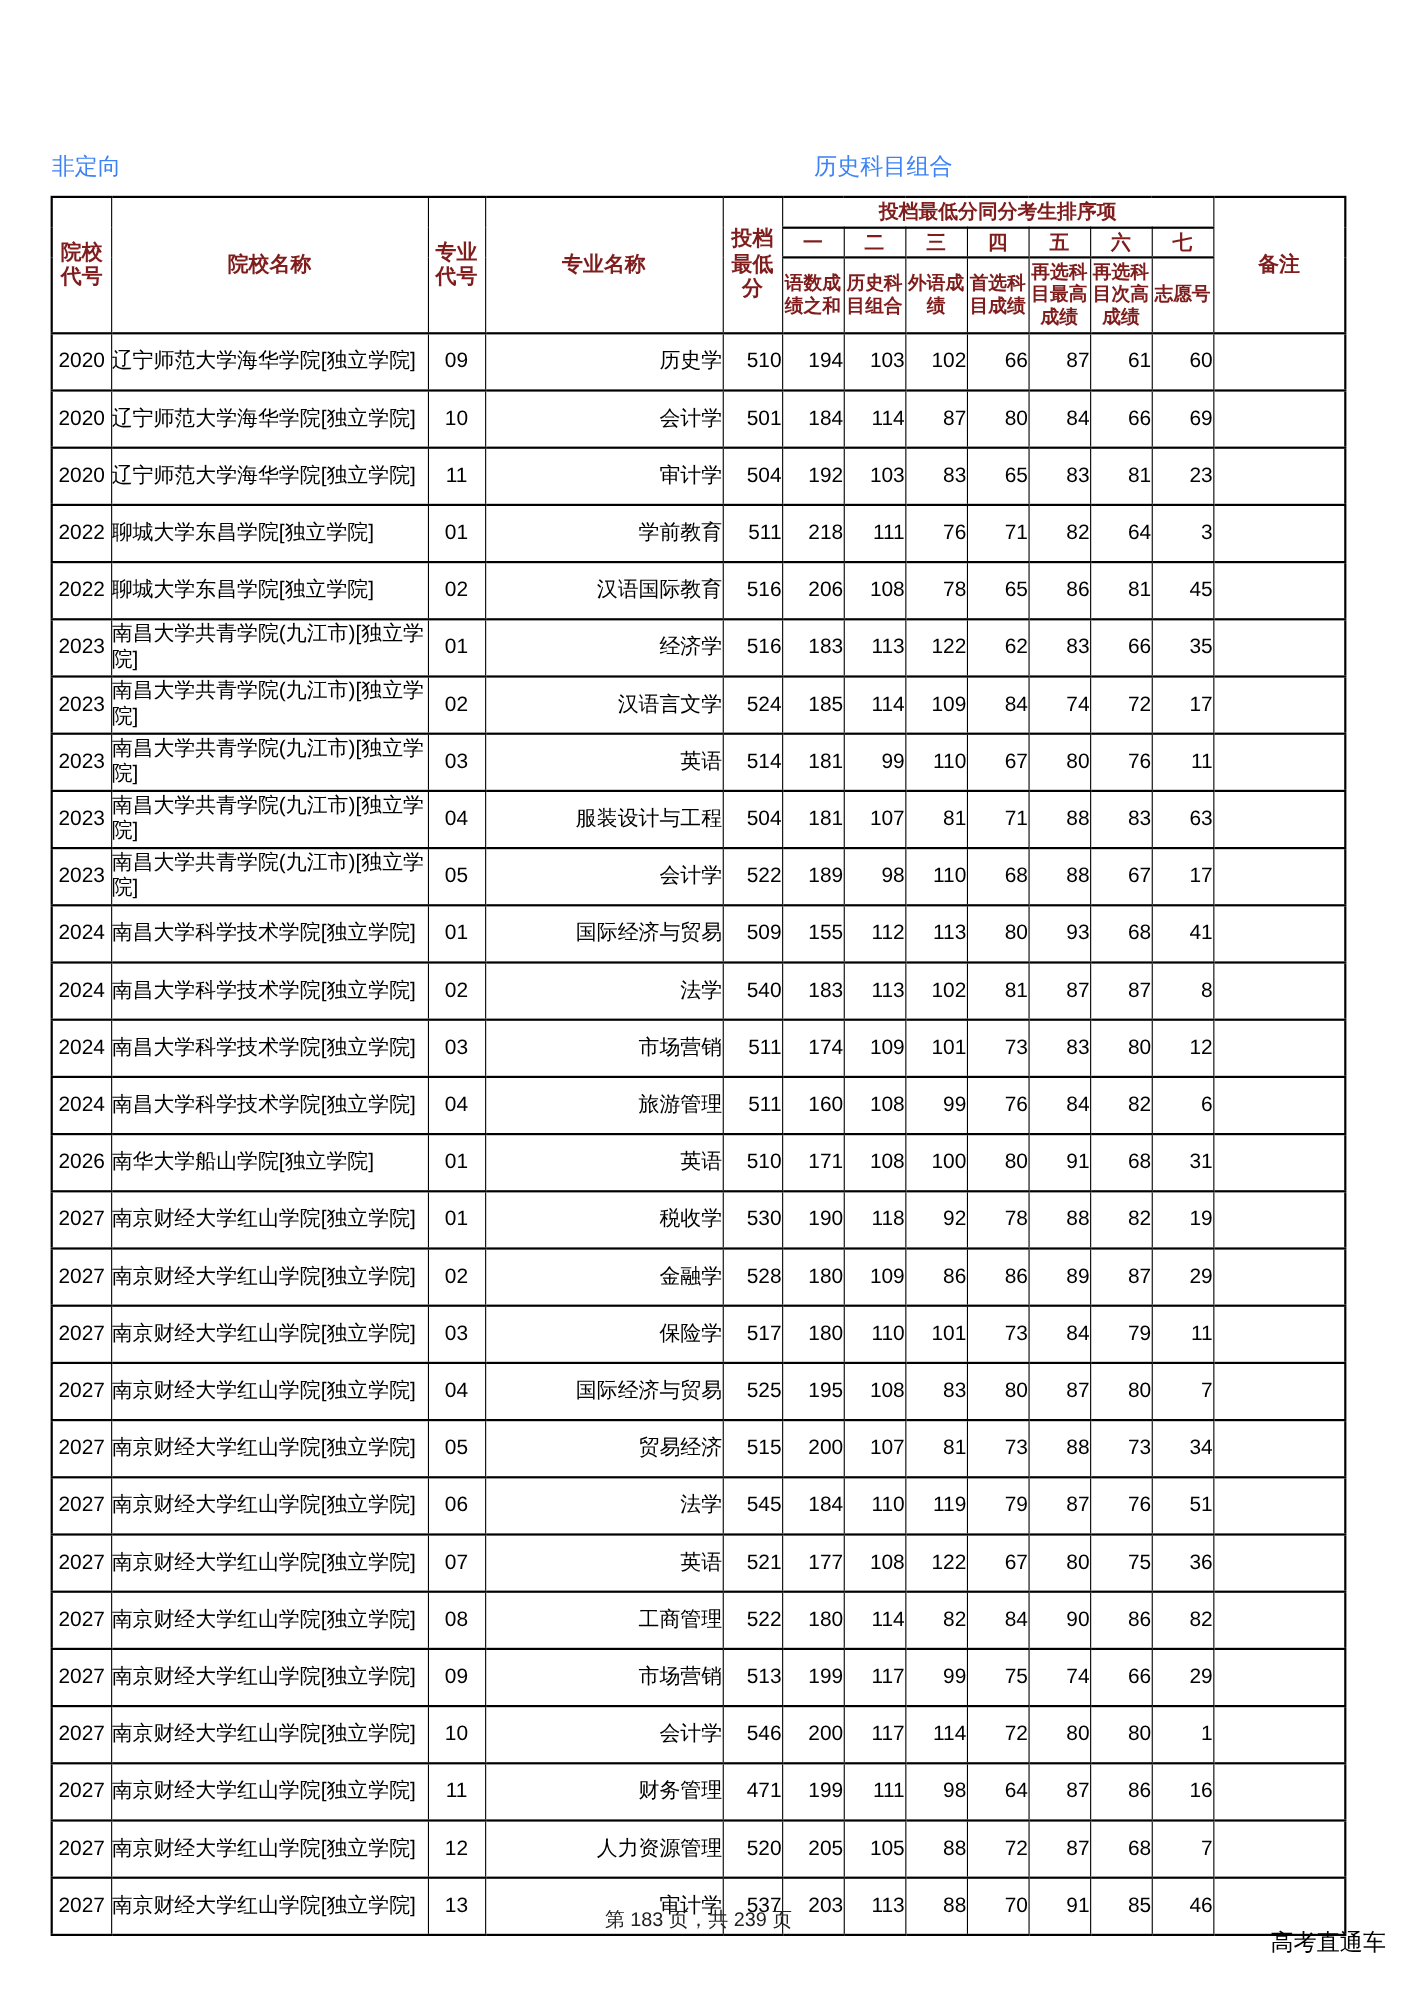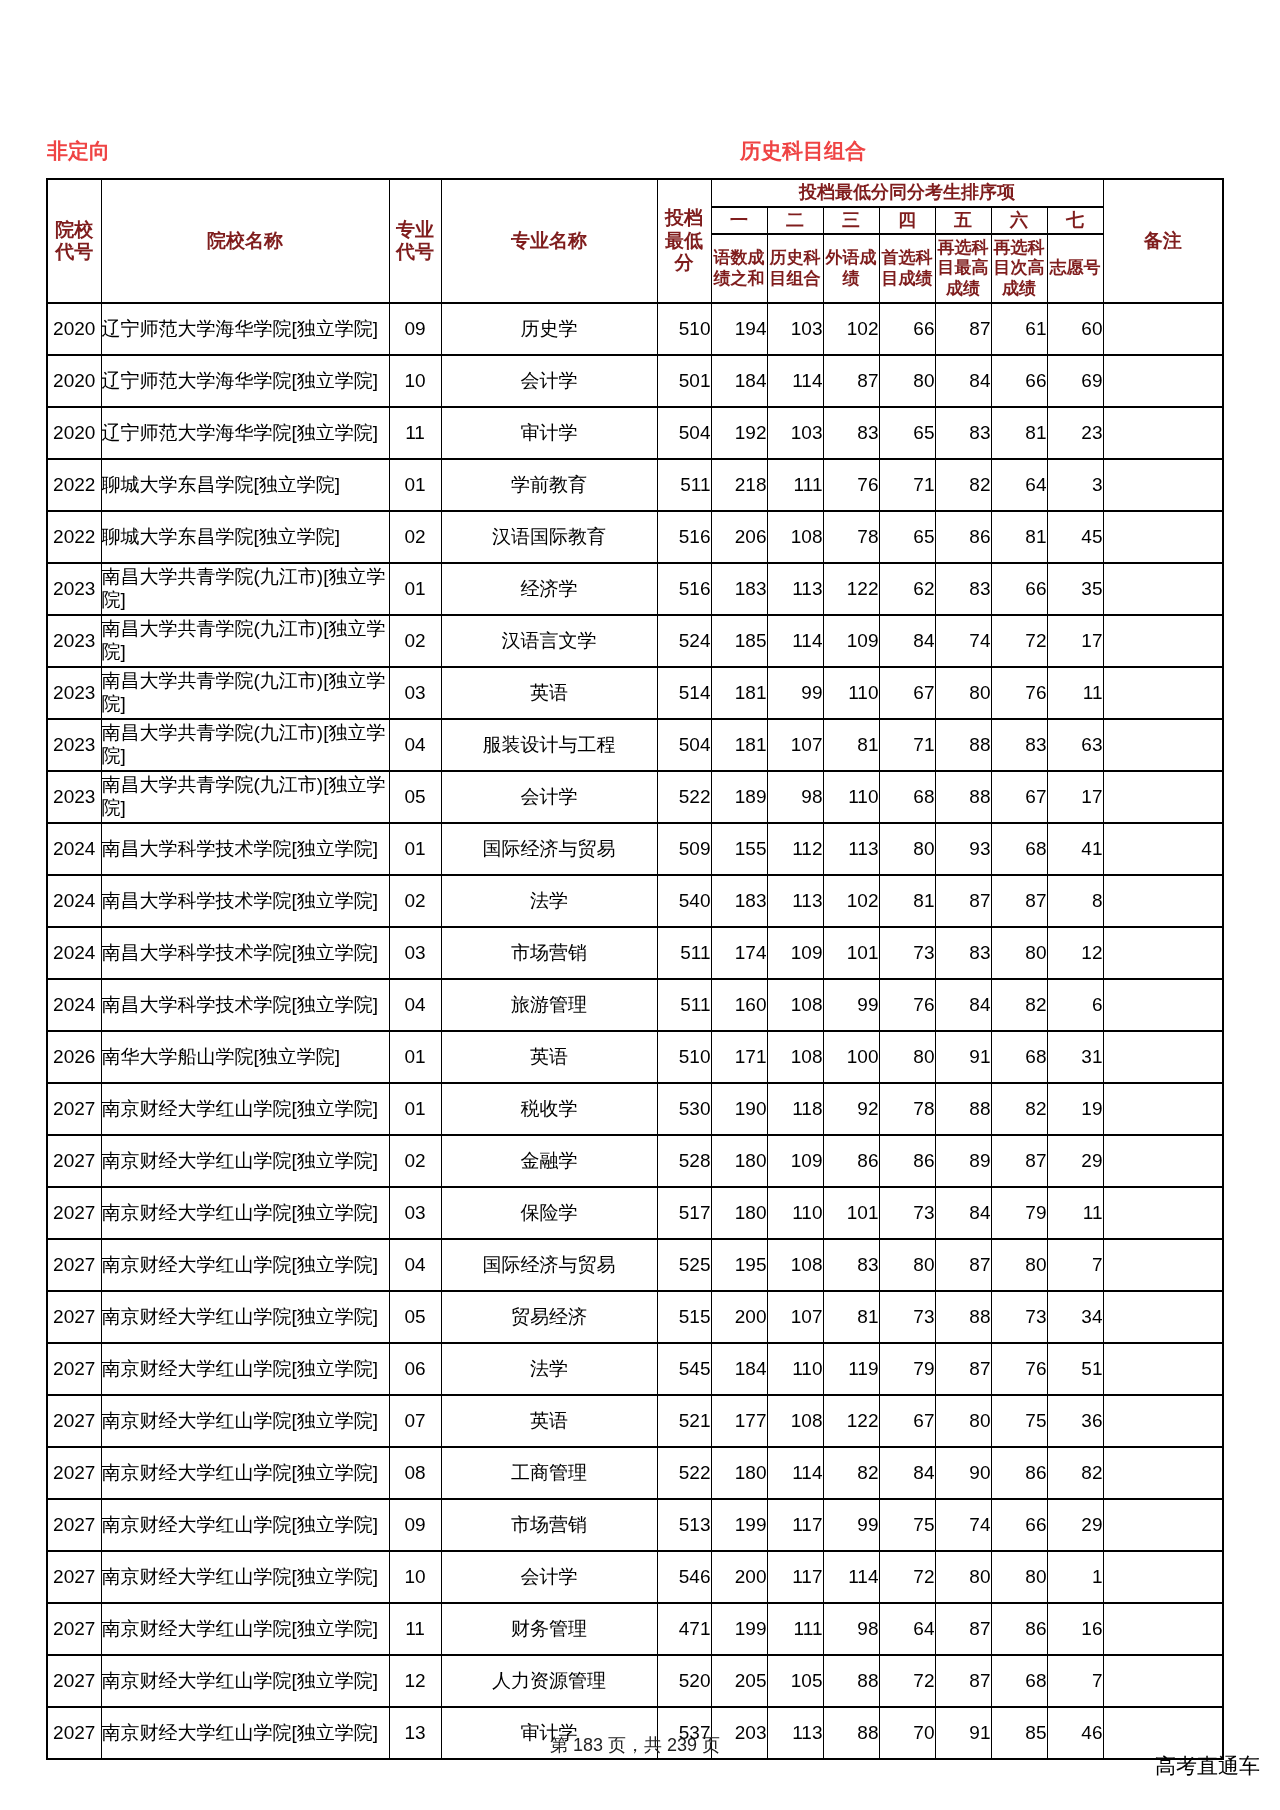--- a/index.html
+++ b/index.html
@@ -1,31 +1,31 @@
 <!DOCTYPE html>
 <html><head>
 <meta charset="utf-8">
 <style>
   html,body{margin:0;padding:0;background:#ffffff;}
   body{width:1280px;height:1810px;position:relative;font-family:"Liberation Sans",sans-serif;color:#111;}
   .title{position:absolute;left:45px;top:52px;width:1062px;text-align:center;font-weight:bold;font-size:27px;line-height:37px;color:#000;}
-  .lbl{position:absolute;top:137px;font-weight:bold;font-size:21px;color:#ef4444;}
+  .lbl{position:absolute;top:137px;font-weight:normal;font-size:21px;color:#3b82f6;}
   .lbl-left{left:47px;}
   .lbl-right{left:740px;}
   table.main{position:absolute;left:46px;top:178px;border-collapse:collapse;table-layout:fixed;width:1176px;border:2px solid #000;}
   table.main th, table.main td{border-left:1px solid #000;border-right:1px solid #000;border-top:2px solid #000;border-bottom:2px solid #000;padding:0;overflow:hidden;}
   thead th{font-weight:bold;color:#7f1d1d;text-align:center;vertical-align:middle;line-height:1.18;}
   th.h-main{font-size:19px;}
   th.h-group{font-size:18px;height:26px;}
   th.h-ord{font-size:18px;height:25px;}
   th.h-sub{font-size:17px;height:67px;padding:2px 1px;}
   tbody td{height:50px;vertical-align:middle;font-size:19px;line-height:1.2;color:#000;}
   td.c-center{text-align:center;}
   td.c-name{text-align:left;padding:2px 34px 2px 4px;word-break:break-all;}
-  td.c-major{text-align:center;padding:2px 4px 2px 8px;}
+  td.c-major{text-align:right;padding:2px 4px 2px 8px;}
   td.c-num{text-align:right;padding-right:7px;}
   td.c-remark{}
   .footer{position:absolute;left:45px;top:1733px;width:1180px;text-align:center;font-size:18px;color:#222;}
   .watermark{position:absolute;right:20px;top:1752px;font-size:21px;color:#000000;}
 </style>
 </head>
 <body>
 
 <div class="title">
 </div>

